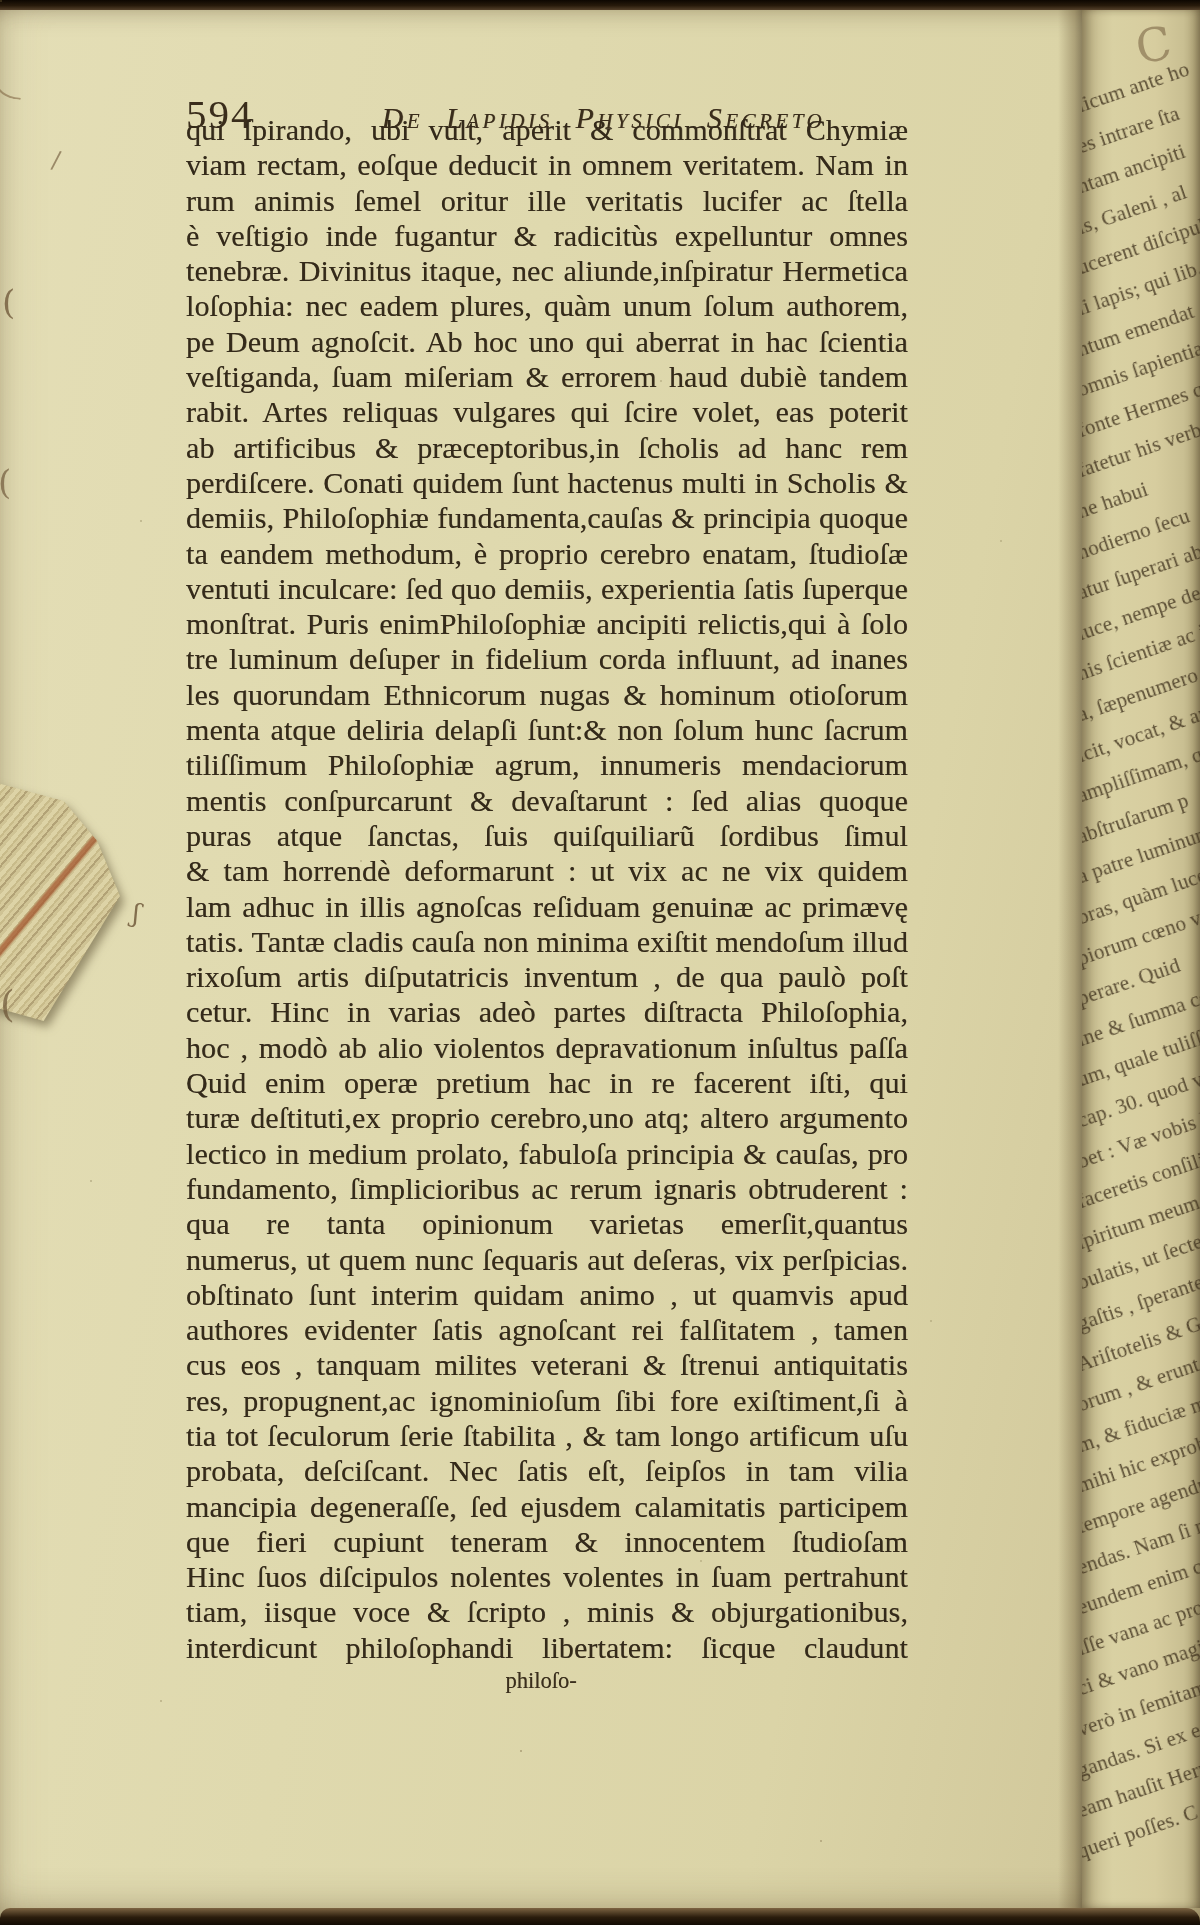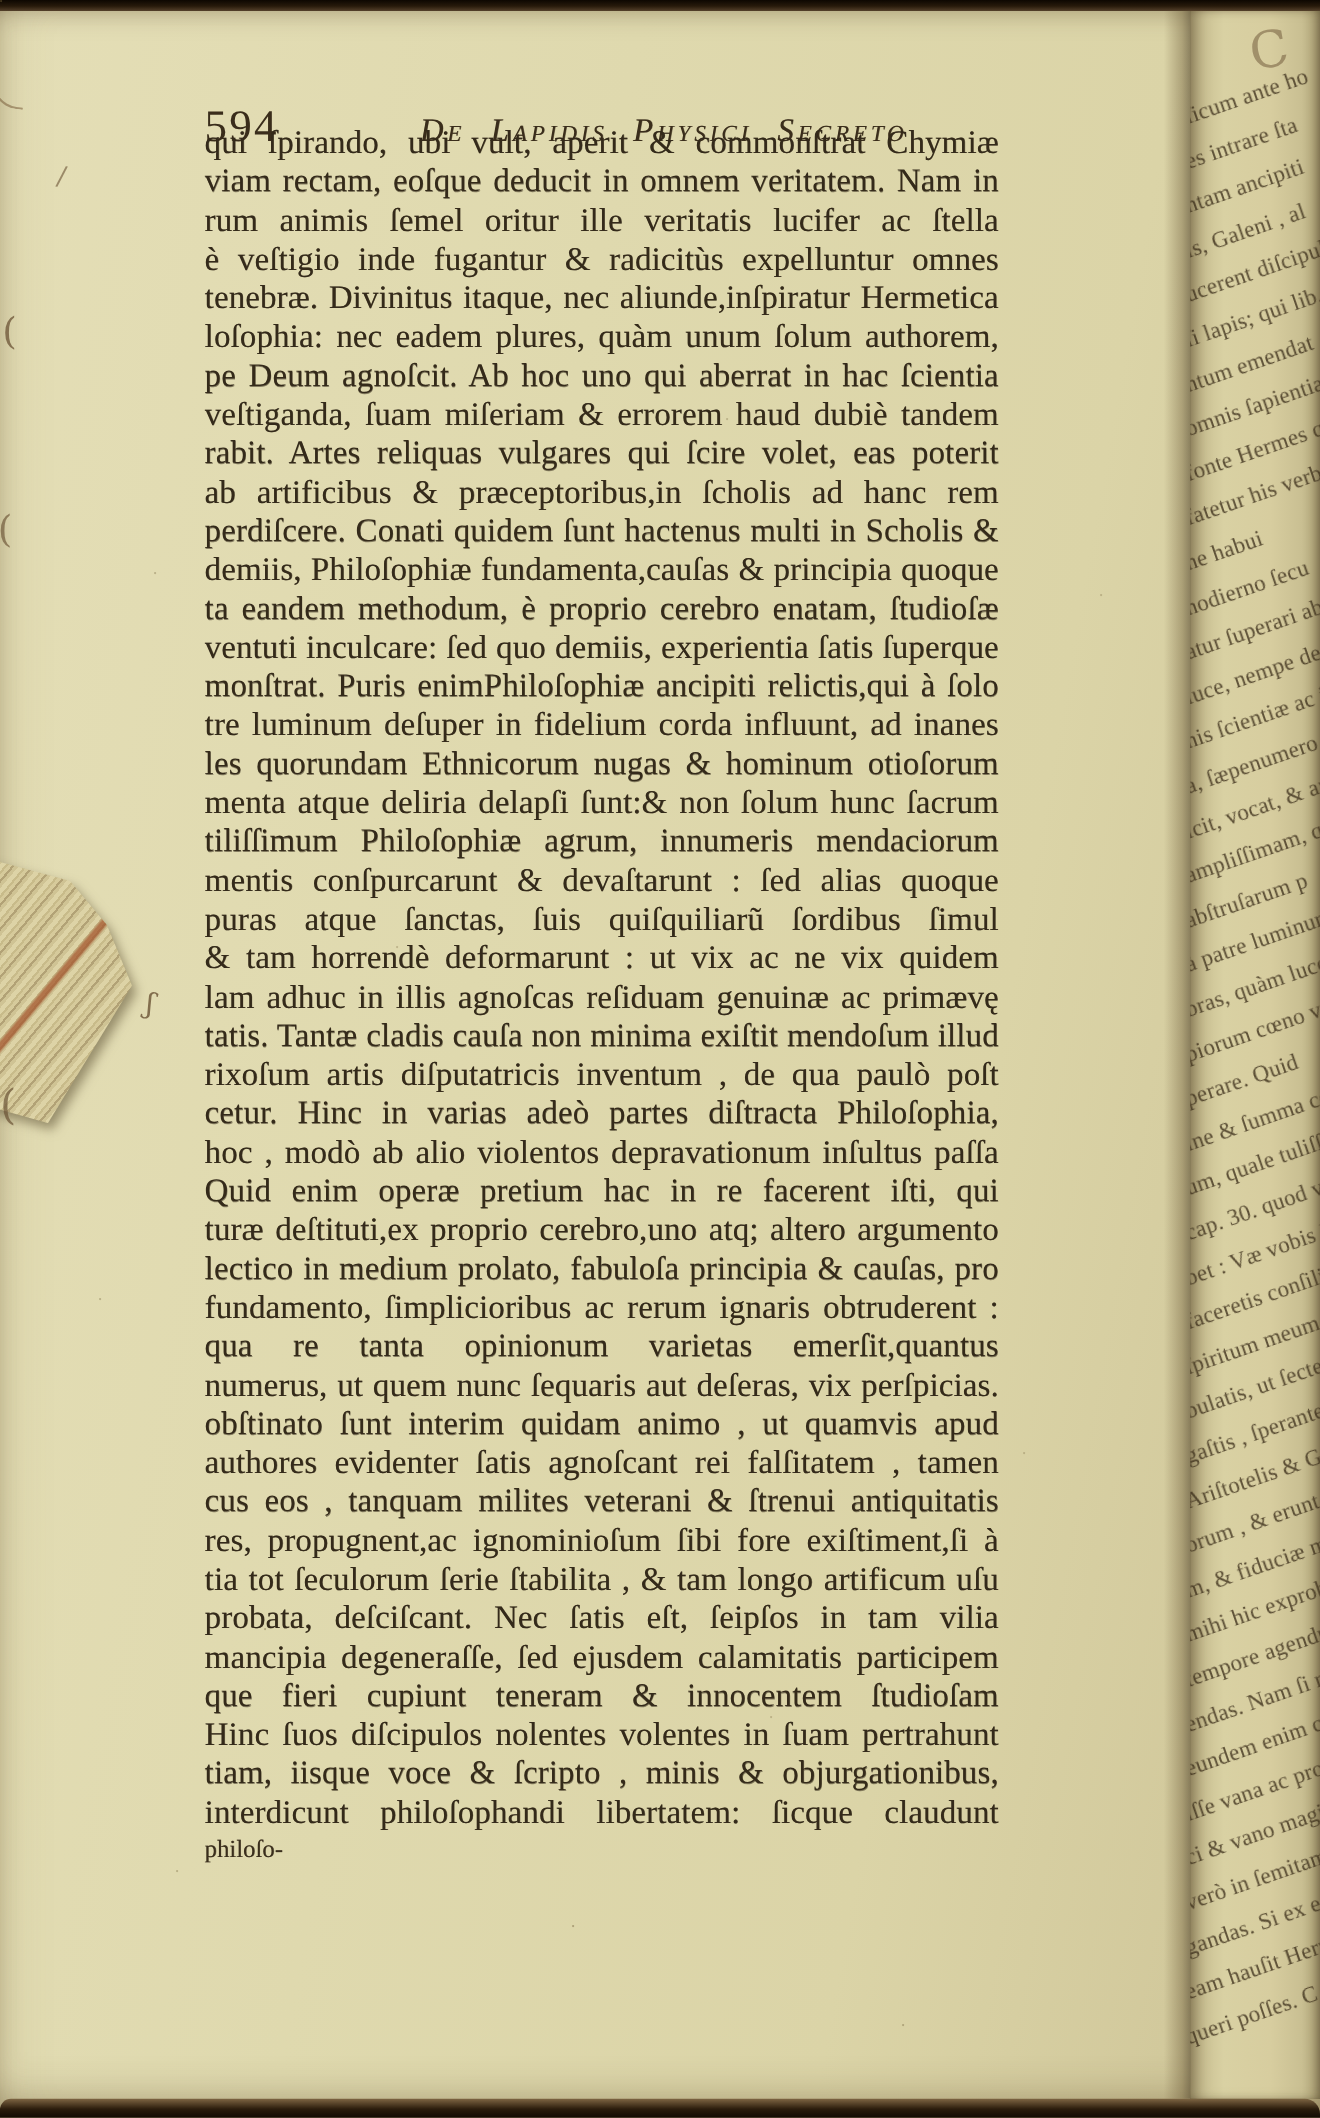--- a/index.html
+++ b/index.html
@@ -18,21 +18,21 @@
     border-radius:10px 14px 0 0;}
   .header-row{position:absolute;left:186px;top:90px;width:722px;display:flex;align-items:baseline;
     color:#3a2d1b;}
   .pagenum{font-size:41px;letter-spacing:2px;}
   .header-title{font-variant:small-caps;font-size:30px;letter-spacing:3.5px;word-spacing:12px;
     margin-left:128px;text-shadow:.4px .4px .6px rgba(45,33,16,.55);font-style:italic;}
   .textblock{position:absolute;left:186px;top:112px;width:722px;color:#342a1a;}
   .line{height:35.3px;line-height:35.3px;font-size:30px;overflow:hidden;
     text-align:justify;text-align-last:justify;text-justify:inter-word;
     letter-spacing:.1px;text-shadow:.3px .4px .5px rgba(40,30,15,.5);}
-  .catchword{position:absolute;left:186px;top:1668px;width:710px;text-align:left;
+  .catchword{position:absolute;left:186px;top:1668px;width:710px;text-align:center;
     font-size:22.5px;color:#3a2e1c;text-shadow:.3px .4px .5px rgba(40,30,15,.5);}
   .fold-shadow{position:absolute;right:112px;top:10px;bottom:17px;width:30px;
     background:linear-gradient(90deg,rgba(100,82,48,0),rgba(100,82,48,.38) 55%,rgba(64,50,28,.55) 85%,rgba(64,50,28,.35));}
   .adjacent{position:absolute;right:0;top:10px;bottom:17px;width:118px;overflow:hidden;
     background:linear-gradient(90deg,#c3b88b,#d9d1a3 26%,#d7cd9f 62%,#c9bf92 86%,#a99d72);
     box-shadow:inset 10px 0 14px -6px rgba(70,55,30,.55),inset -5px 0 9px -3px rgba(60,45,25,.5);}
   .fragment{position:absolute;left:-4px;width:340px;white-space:nowrap;
     font-size:21px;color:rgba(64,50,29,.82);transform:rotate(-19deg);
     transform-origin:left center;filter:blur(.35px);letter-spacing:.2px;}
   .bookmark-wrap{position:absolute;left:-10px;top:776px;width:134px;height:250px;

